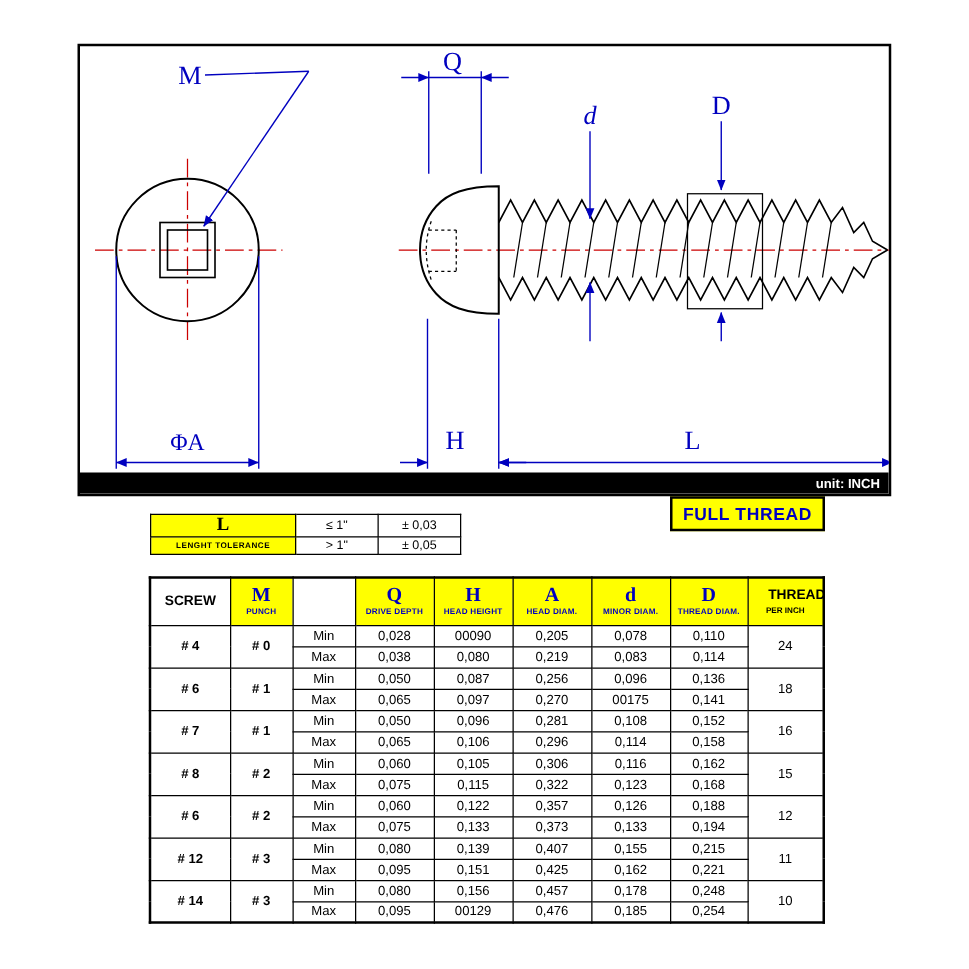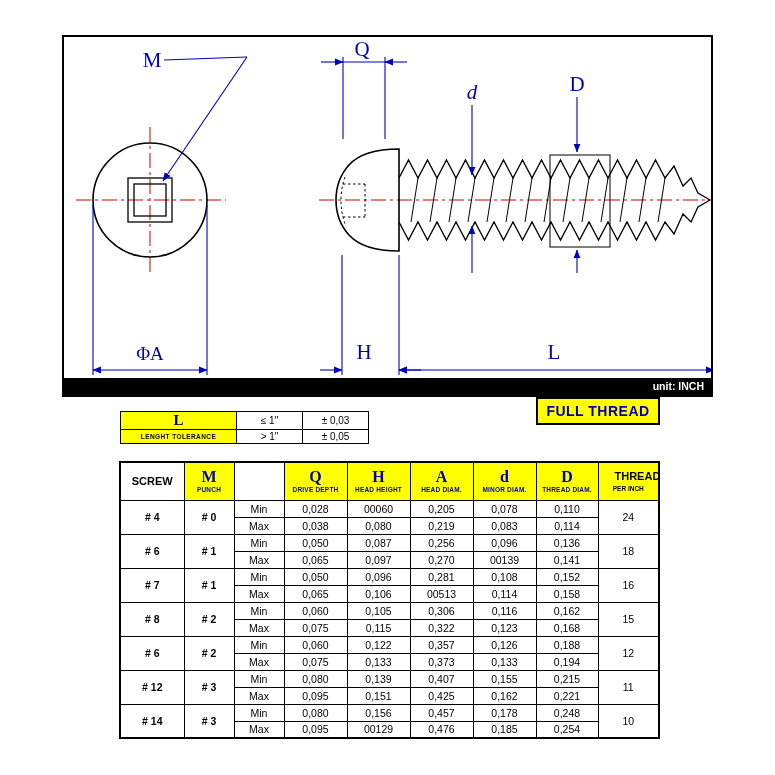--- a/index.html
+++ b/index.html
@@ -205,21 +205,21 @@
       </th>
     </tr>
   </thead>
   <tbody>
 
     <tr>
       <td class="screw" rowspan="2"># 4</td>
       <td class="screw" rowspan="2"># 0</td>
       <td class="mm">Min</td>
       <td>0,028</td>
-      <td>00060</td>
+      <td>00090</td>
       <td>0,205</td>
       <td>0,078</td>
       <td>0,110</td>
       <td class="tpi" rowspan="2">24</td>
     </tr>
     <tr>
       <td class="mm">Max</td>
       <td>0,038</td>
       <td>0,080</td>
       <td>0,219</td>
@@ -236,40 +236,40 @@
       <td>0,256</td>
       <td>0,096</td>
       <td>0,136</td>
       <td class="tpi" rowspan="2">18</td>
     </tr>
     <tr>
       <td class="mm">Max</td>
       <td>0,065</td>
       <td>0,097</td>
       <td>0,270</td>
-      <td>00139</td>
+      <td>00175</td>
       <td>0,141</td>
     </tr>
 
     <tr>
       <td class="screw" rowspan="2"># 7</td>
       <td class="screw" rowspan="2"># 1</td>
       <td class="mm">Min</td>
       <td>0,050</td>
       <td>0,096</td>
       <td>0,281</td>
       <td>0,108</td>
       <td>0,152</td>
       <td class="tpi" rowspan="2">16</td>
     </tr>
     <tr>
       <td class="mm">Max</td>
       <td>0,065</td>
       <td>0,106</td>
-      <td>00513</td>
+      <td>0,296</td>
       <td>0,114</td>
       <td>0,158</td>
     </tr>
 
     <tr>
       <td class="screw" rowspan="2"># 8</td>
       <td class="screw" rowspan="2"># 2</td>
       <td class="mm">Min</td>
       <td>0,060</td>
       <td>0,105</td>

